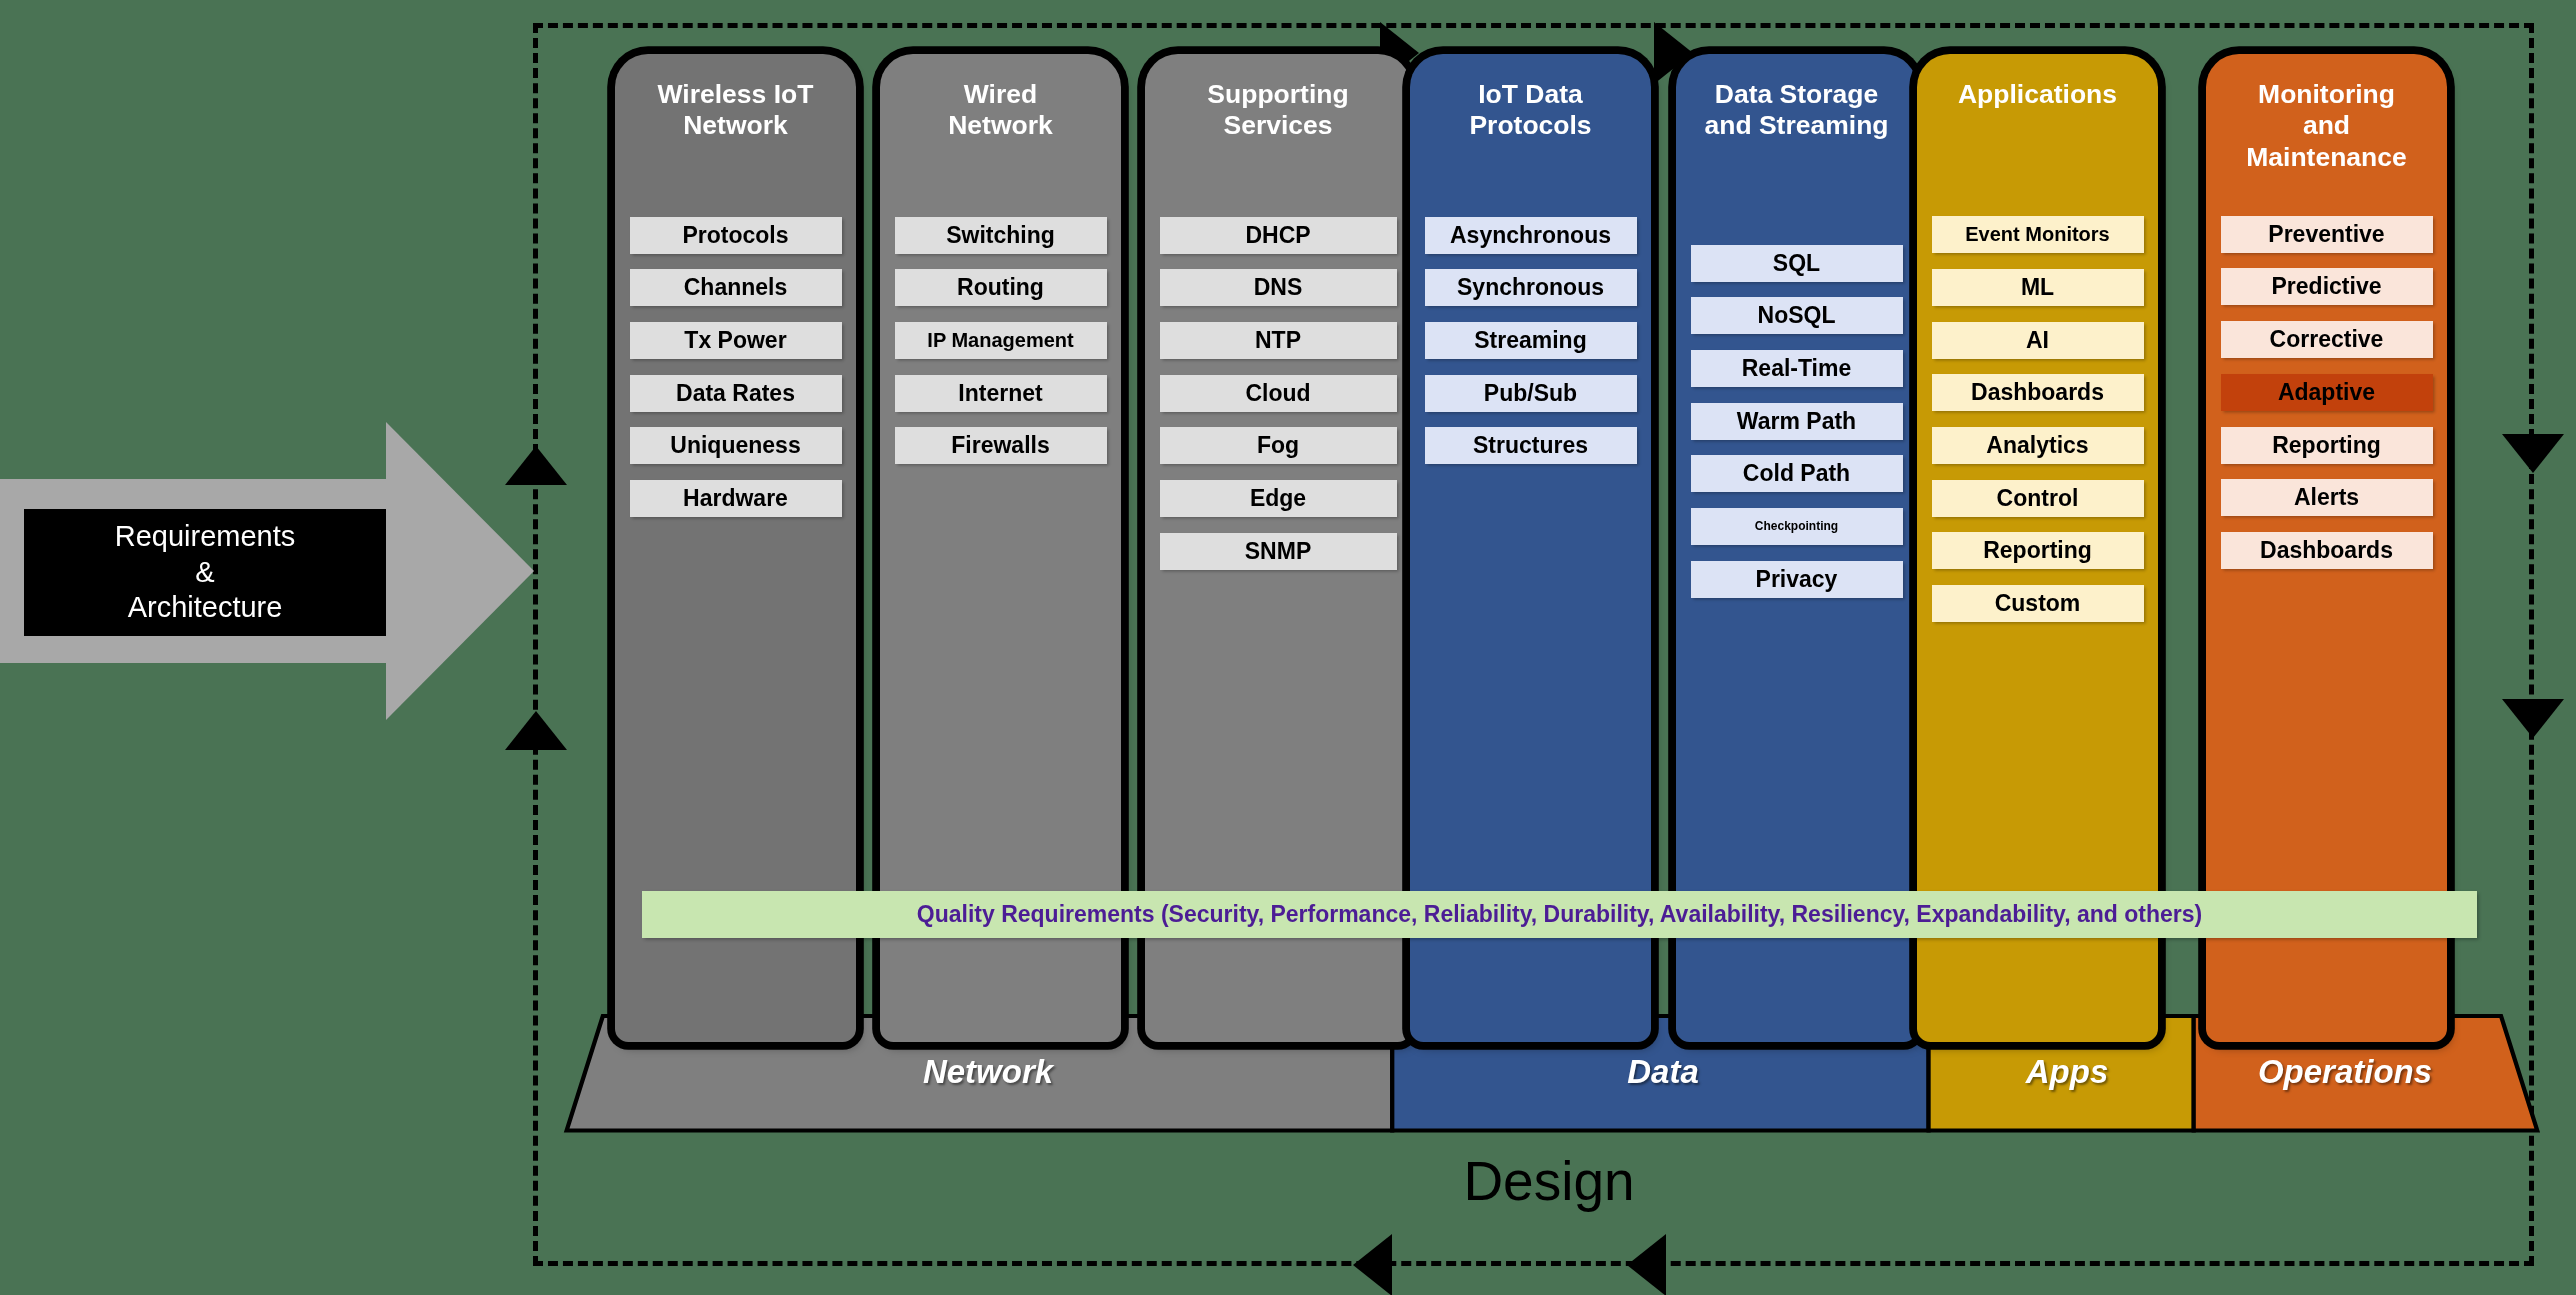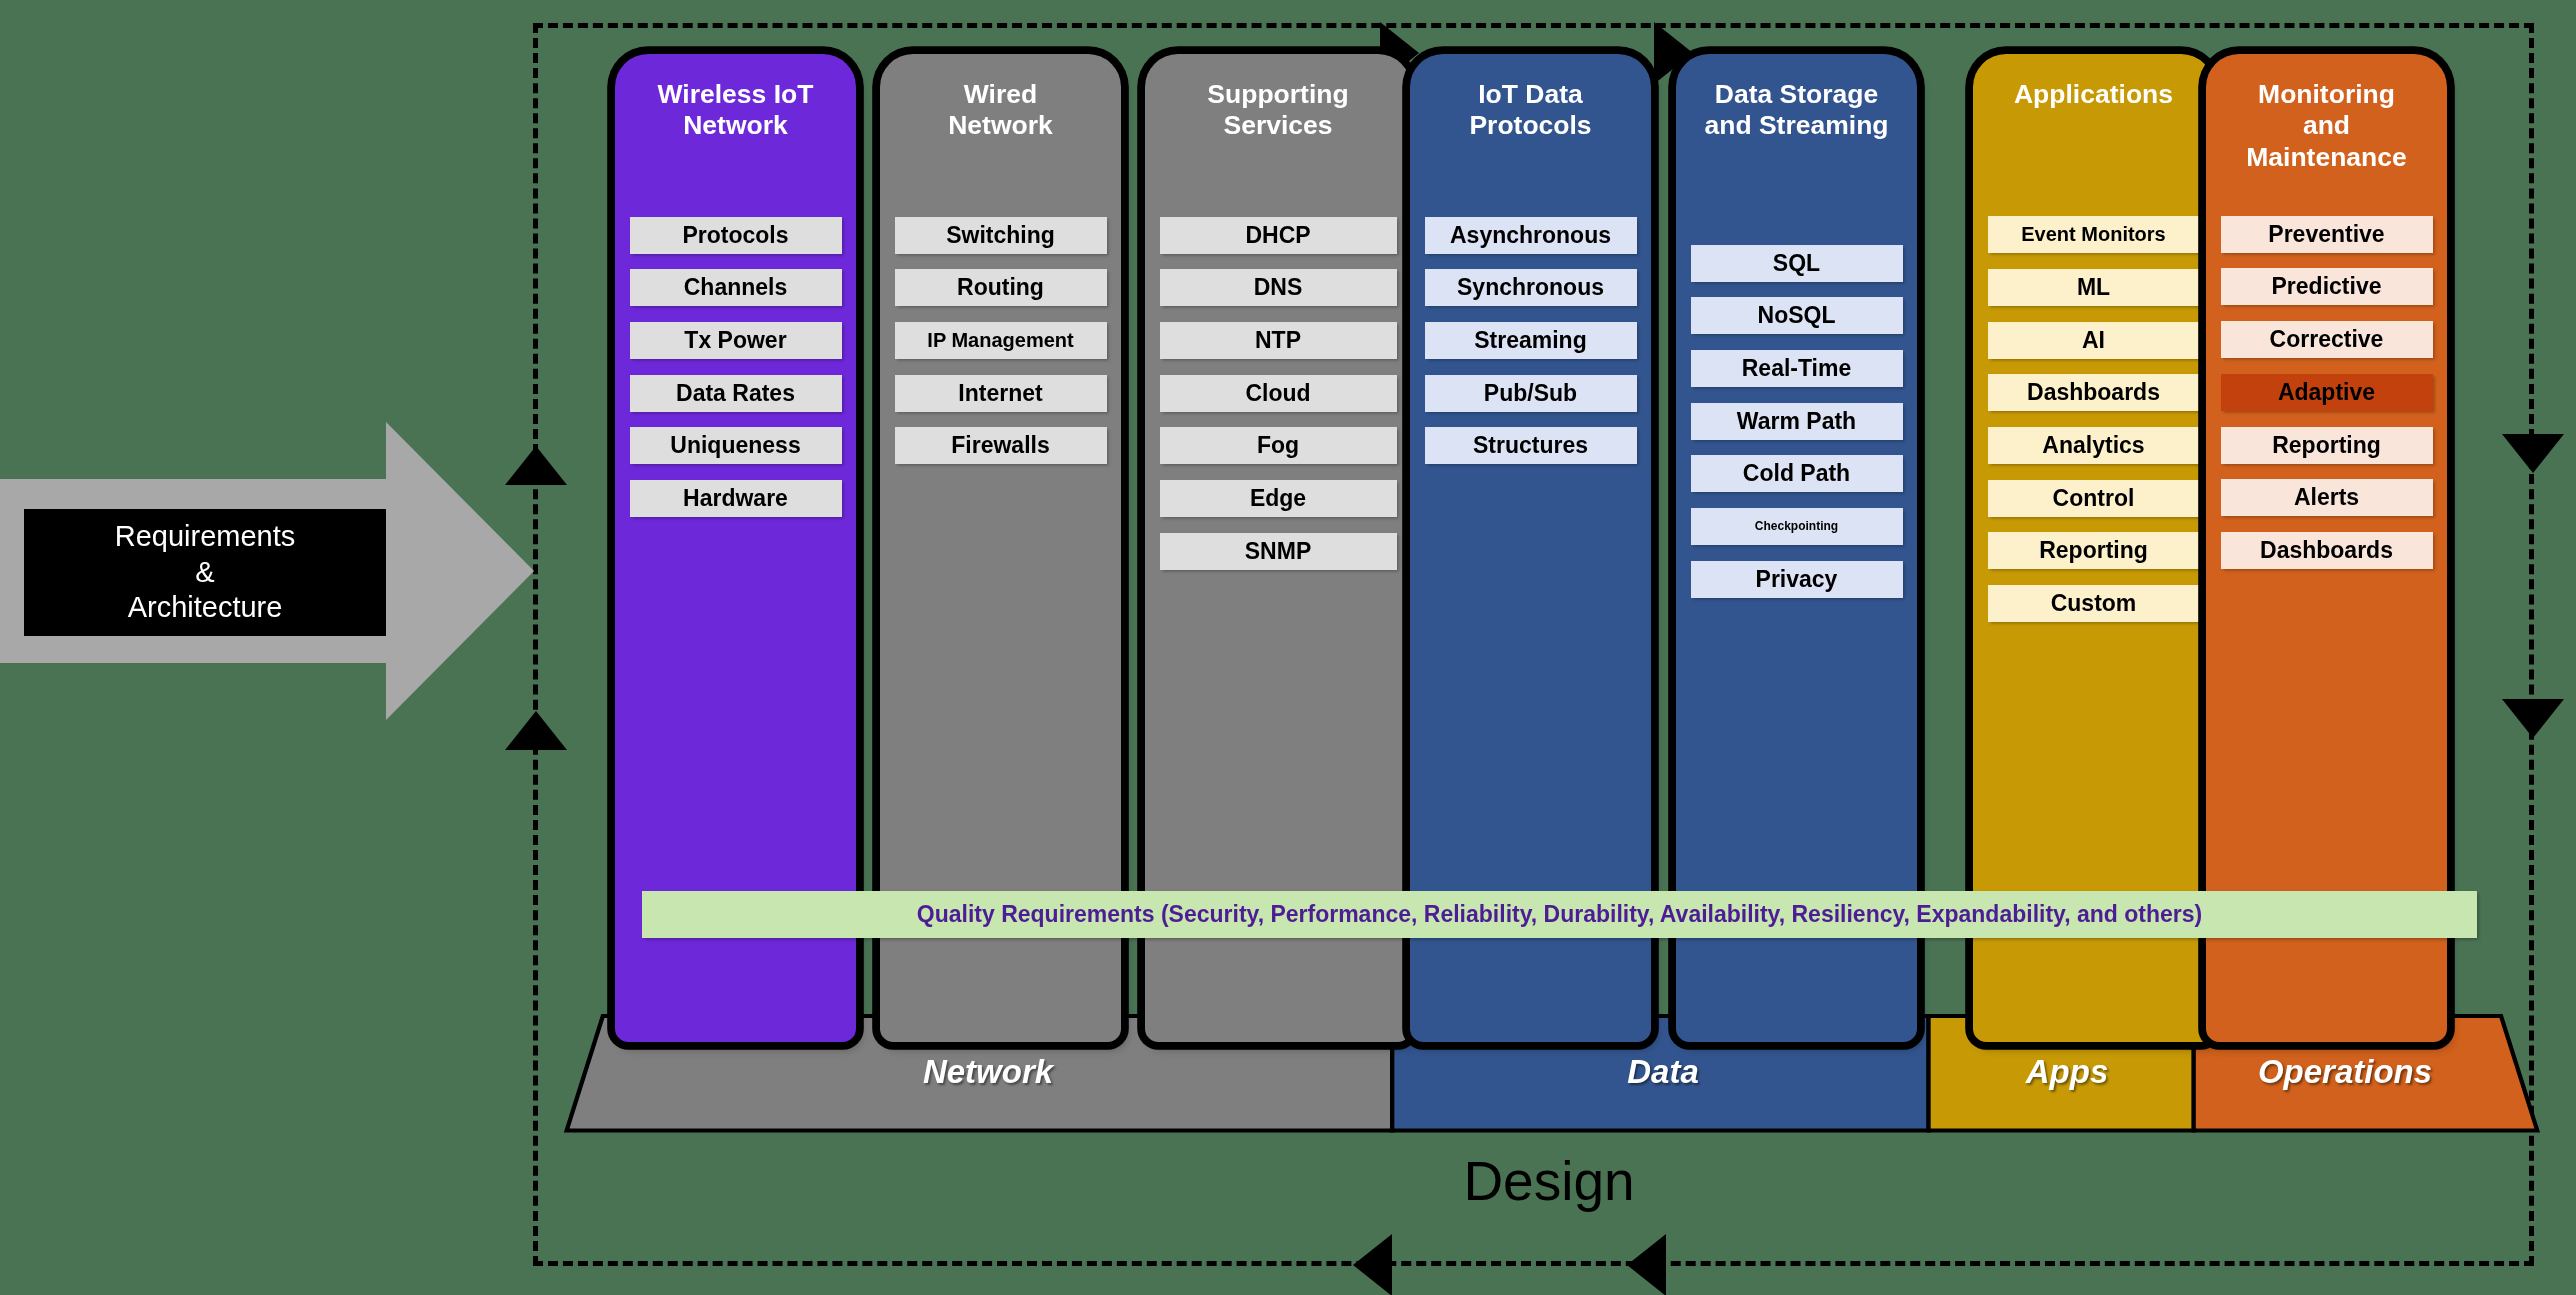--- a/index.html
+++ b/index.html
@@ -139,21 +139,21 @@
         <polygon points="3200,1686 3640,1686 3640,1876 3200,1876" fill="#c79a05" stroke="#000" stroke-width="7"></polygon>
         <polygon points="3640,1686 4150,1686 4210,1876 3640,1876" fill="#d1611c" stroke="#000" stroke-width="7"></polygon>
       </svg>
       <div class="base-label" style="left: 988px;">Network</div>
       <div class="base-label" style="left: 1663px;">Data</div>
       <div class="base-label" style="left: 2067px;">Apps</div>
       <div class="base-label" style="left: 2345px;">Operations</div>
     </div>
 
   <div id="pillar-layer">
-      <div class="pillar" style="left: 615px; width: 241px; height: 988px; background: #6d28d9;">
+      <div class="pillar" style="left: 615px; width: 241px; height: 988px; background: #737373;">
         <div class="pillar-title">
           <div>Wireless IoT</div>
           <div>Network</div>
         </div>
         <div class="chips" style="margin-top: 75px;">
           <div class="chip" style="background: rgb(222, 222, 222);">Protocols</div>
           <div class="chip" style="background: rgb(222, 222, 222);">Channels</div>
           <div class="chip" style="background: rgb(222, 222, 222);">Tx Power</div>
           <div class="chip" style="background: rgb(222, 222, 222);">Data Rates</div>
           <div class="chip" style="background: rgb(222, 222, 222);">Uniqueness</div>
@@ -209,21 +209,21 @@
         <div class="chips" style="margin-top: 75px;">
           <div class="chip" style="background: rgb(220, 227, 245);">SQL</div>
           <div class="chip" style="background: rgb(220, 227, 245);">NoSQL</div>
           <div class="chip" style="background: rgb(220, 227, 245);">Real-Time</div>
           <div class="chip" style="background: rgb(220, 227, 245);">Warm Path</div>
           <div class="chip" style="background: rgb(220, 227, 245);">Cold Path</div>
           <div class="chip" style="background: rgb(220, 227, 245); font-size: 12px;">Checkpointing</div>
           <div class="chip" style="background: rgb(220, 227, 245);">Privacy</div>
         </div>
       </div>
-      <div class="pillar" style="left: 1973px; width: 241px; height: 988px; background: rgb(199, 154, 5);">
+      <div class="pillar" style="left: 1917px; width: 241px; height: 988px; background: rgb(199, 154, 5);">
         <div class="pillar-title">
           <div>Applications</div>
         </div>
         <div class="chips" style="margin-top: 106px;">
           <div class="chip" style="background: rgb(253, 241, 203); font-size: 20px;">Event Monitors</div>
           <div class="chip" style="background: rgb(253, 241, 203);">ML</div>
           <div class="chip" style="background: rgb(253, 241, 203);">AI</div>
           <div class="chip" style="background: rgb(253, 241, 203);">Dashboards</div>
           <div class="chip" style="background: rgb(253, 241, 203);">Analytics</div>
           <div class="chip" style="background: rgb(253, 241, 203);">Control</div>

